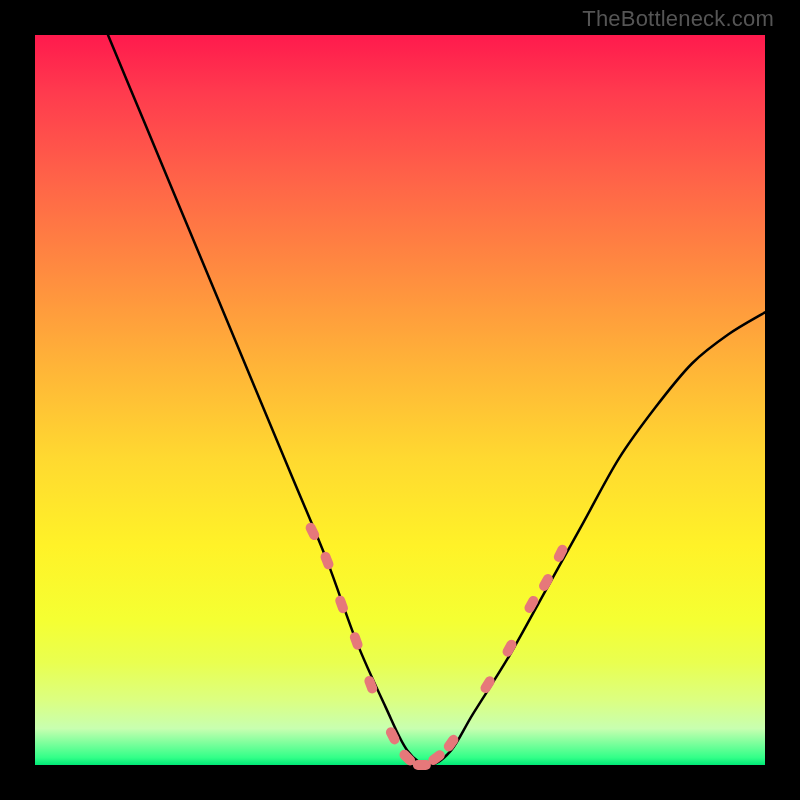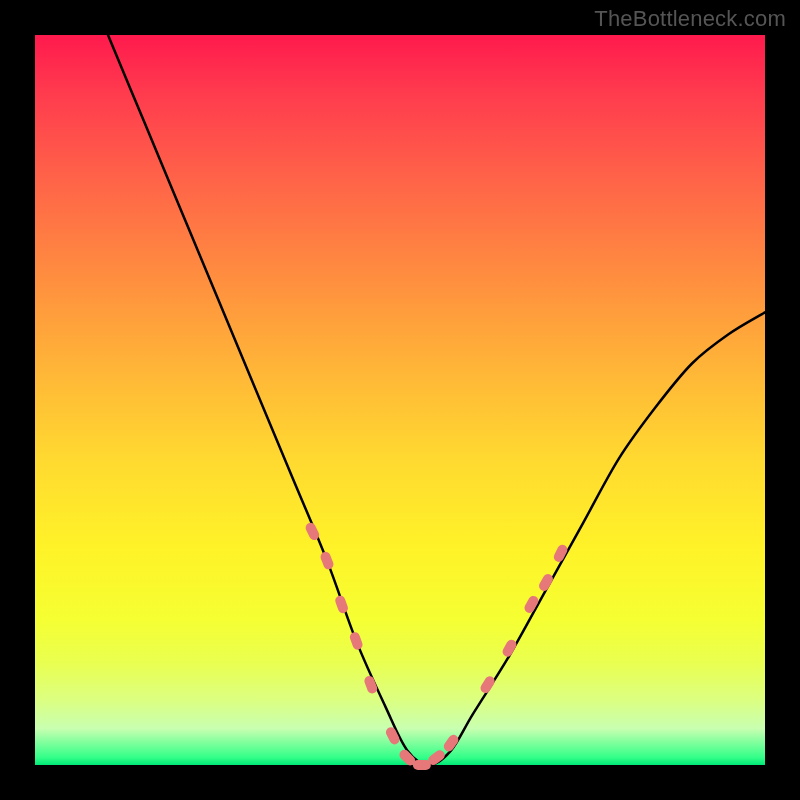--- a/index.html
+++ b/index.html
@@ -45,21 +45,21 @@
     position: absolute;
     left: 0;
     top: 0;
     width: 730px;
     height: 730px;
     overflow: visible;
   }
   .watermark {
     position: absolute;
     top: 6px;
-    right: 14px;
+    right: 26px;
     color: #555;
     font-size: 22px;
     font-weight: 400;
     letter-spacing: 0.2px;
     user-select: none;
   }
 </style>
 </head>
 <body>
 

